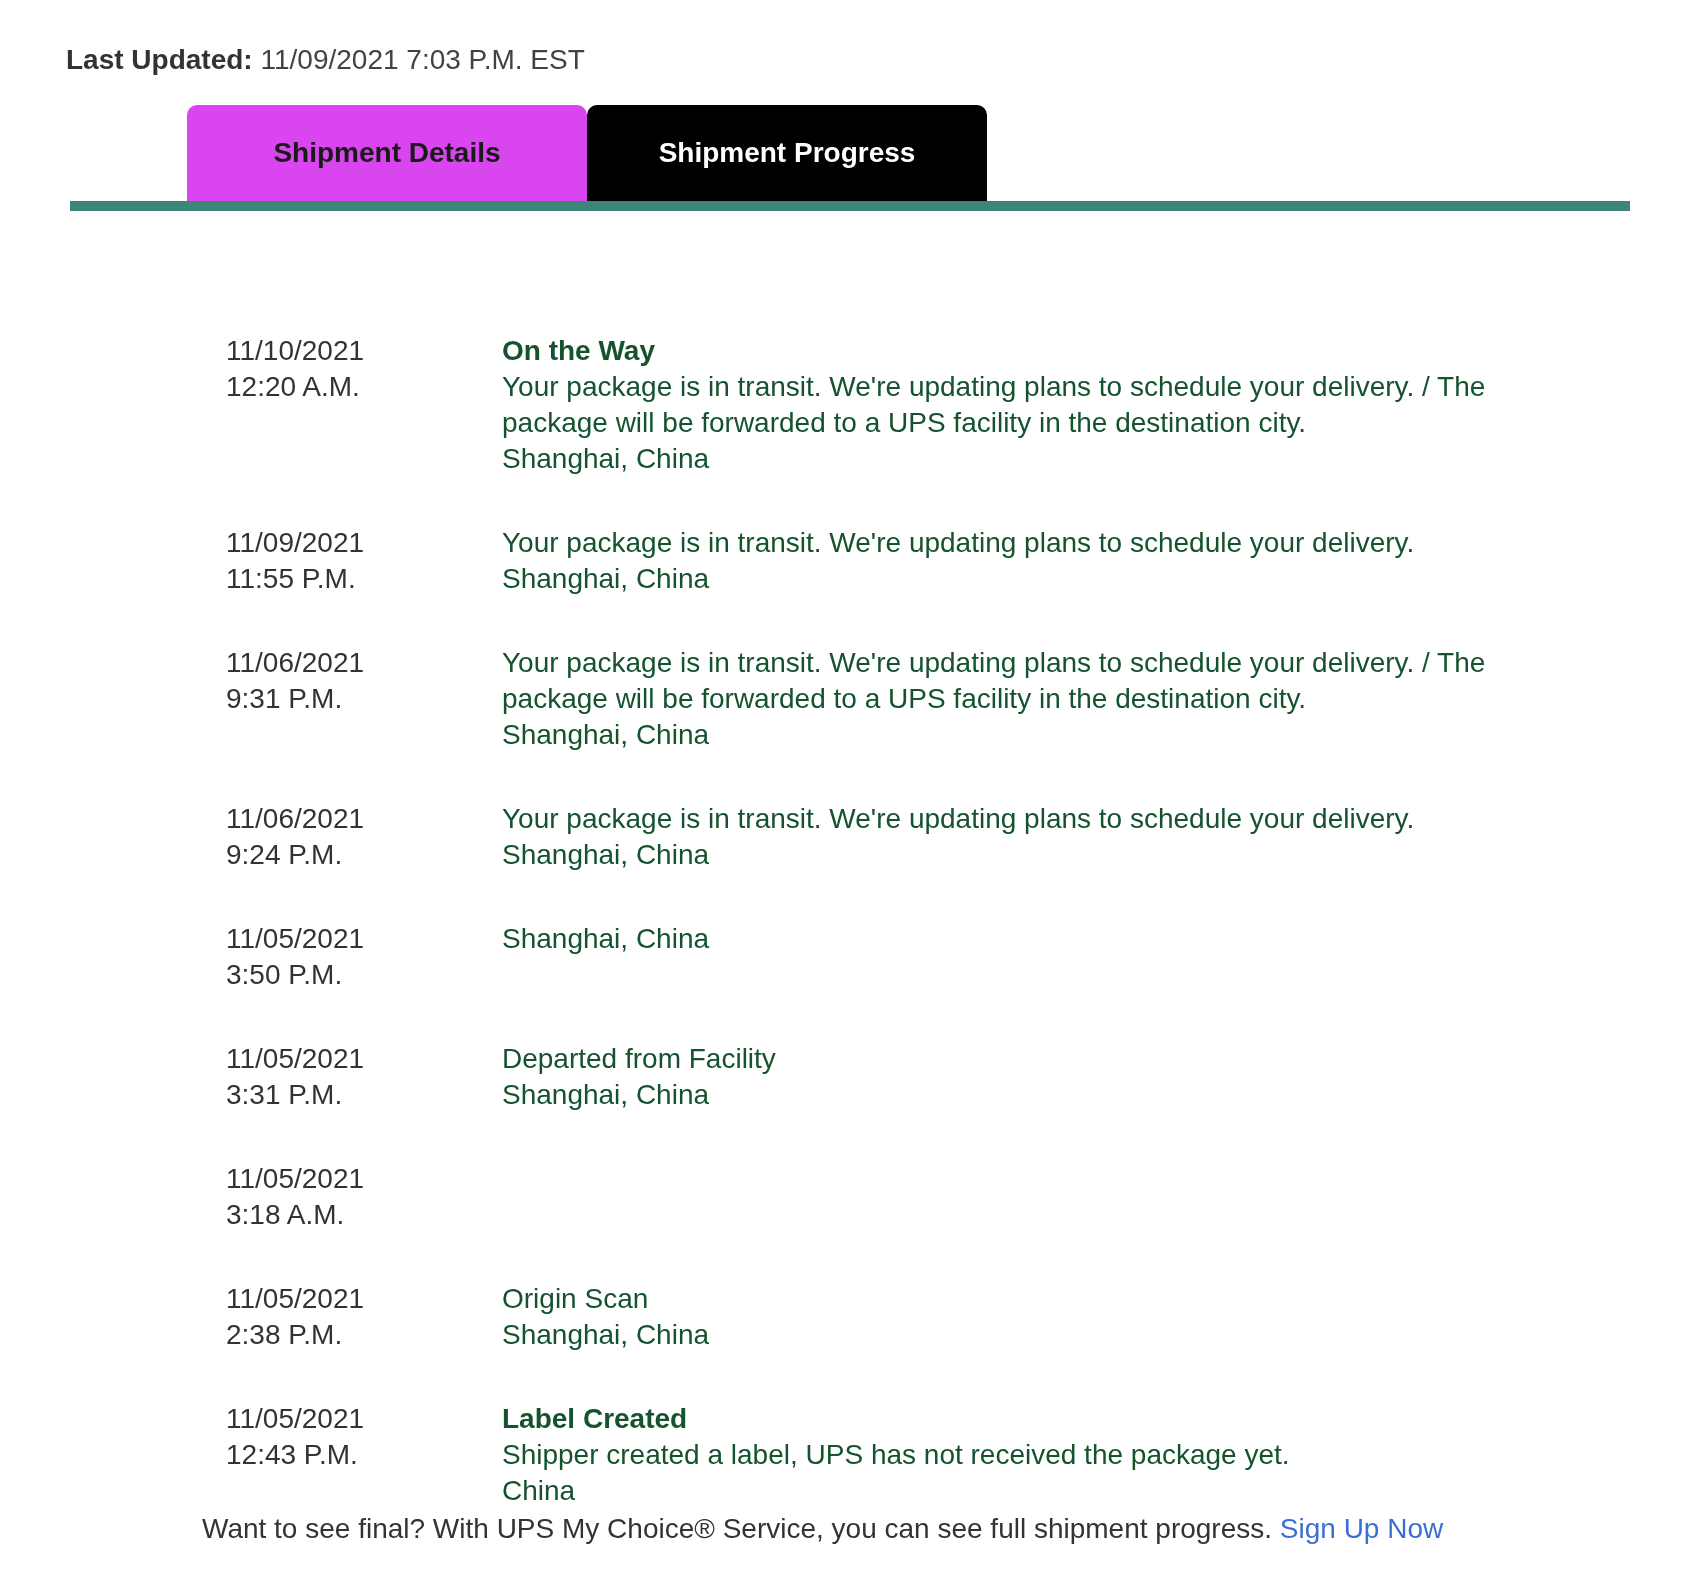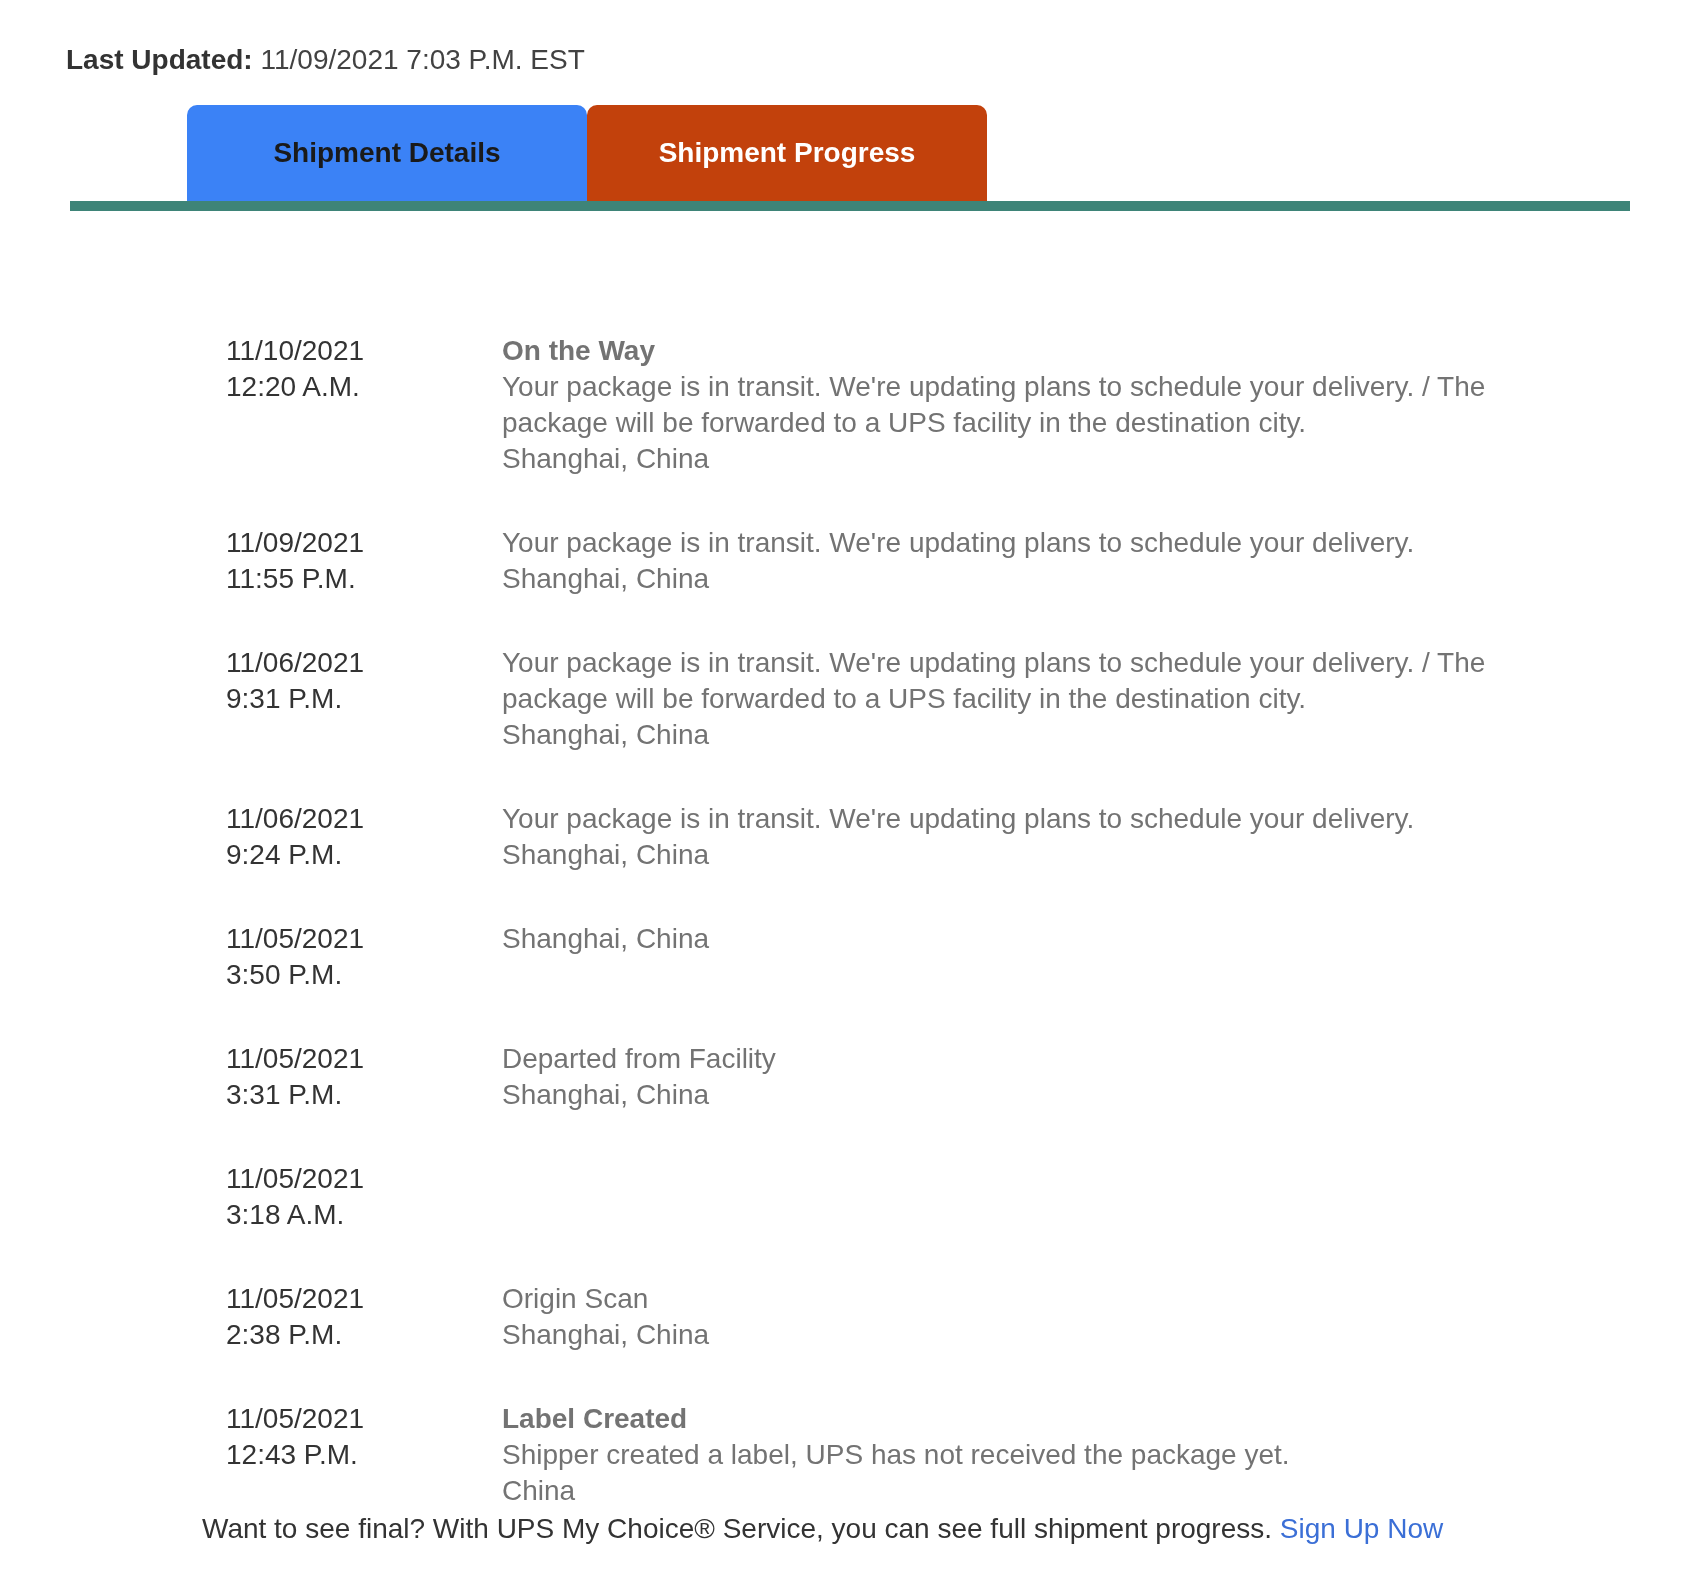--- a/index.html
+++ b/index.html
@@ -28,26 +28,26 @@
   }
   .tab {
     width: 400px;
     height: 96px;
     display: flex;
     align-items: center;
     justify-content: center;
     font-weight: bold;
     font-size: 28px;
     cursor: pointer;
-    background: #3b82f6;
+    background: #d946ef;
     color: #1a1a1a;
     border-radius: 10px 10px 0 0;
   }
   .tab.active {
-    background: #c2410c;
+    background: #000000;
     color: #ffffff;
   }
   .tab-bar {
     height: 10px;
     background: #3e8478;
     margin: 0 70px;
   }
 
   
   .timeline {
@@ -62,21 +62,21 @@
   }
   .entry:last-child { margin-bottom: 2px; }
   .entry .when {
     width: 276px;
     flex: 0 0 276px;
     color: #333333;
   }
   .entry .what {
     flex: 1 1 auto;
     max-width: 1010px;
-    color: #737373;
+    color: #14532d;
   }
   .entry .title { font-weight: bold; }
   .entry .desc, .entry .loc { font-weight: normal; }
 
   
   .promo {
     padding-left: 202px;
     white-space: nowrap;
     color: #333333;
   }

